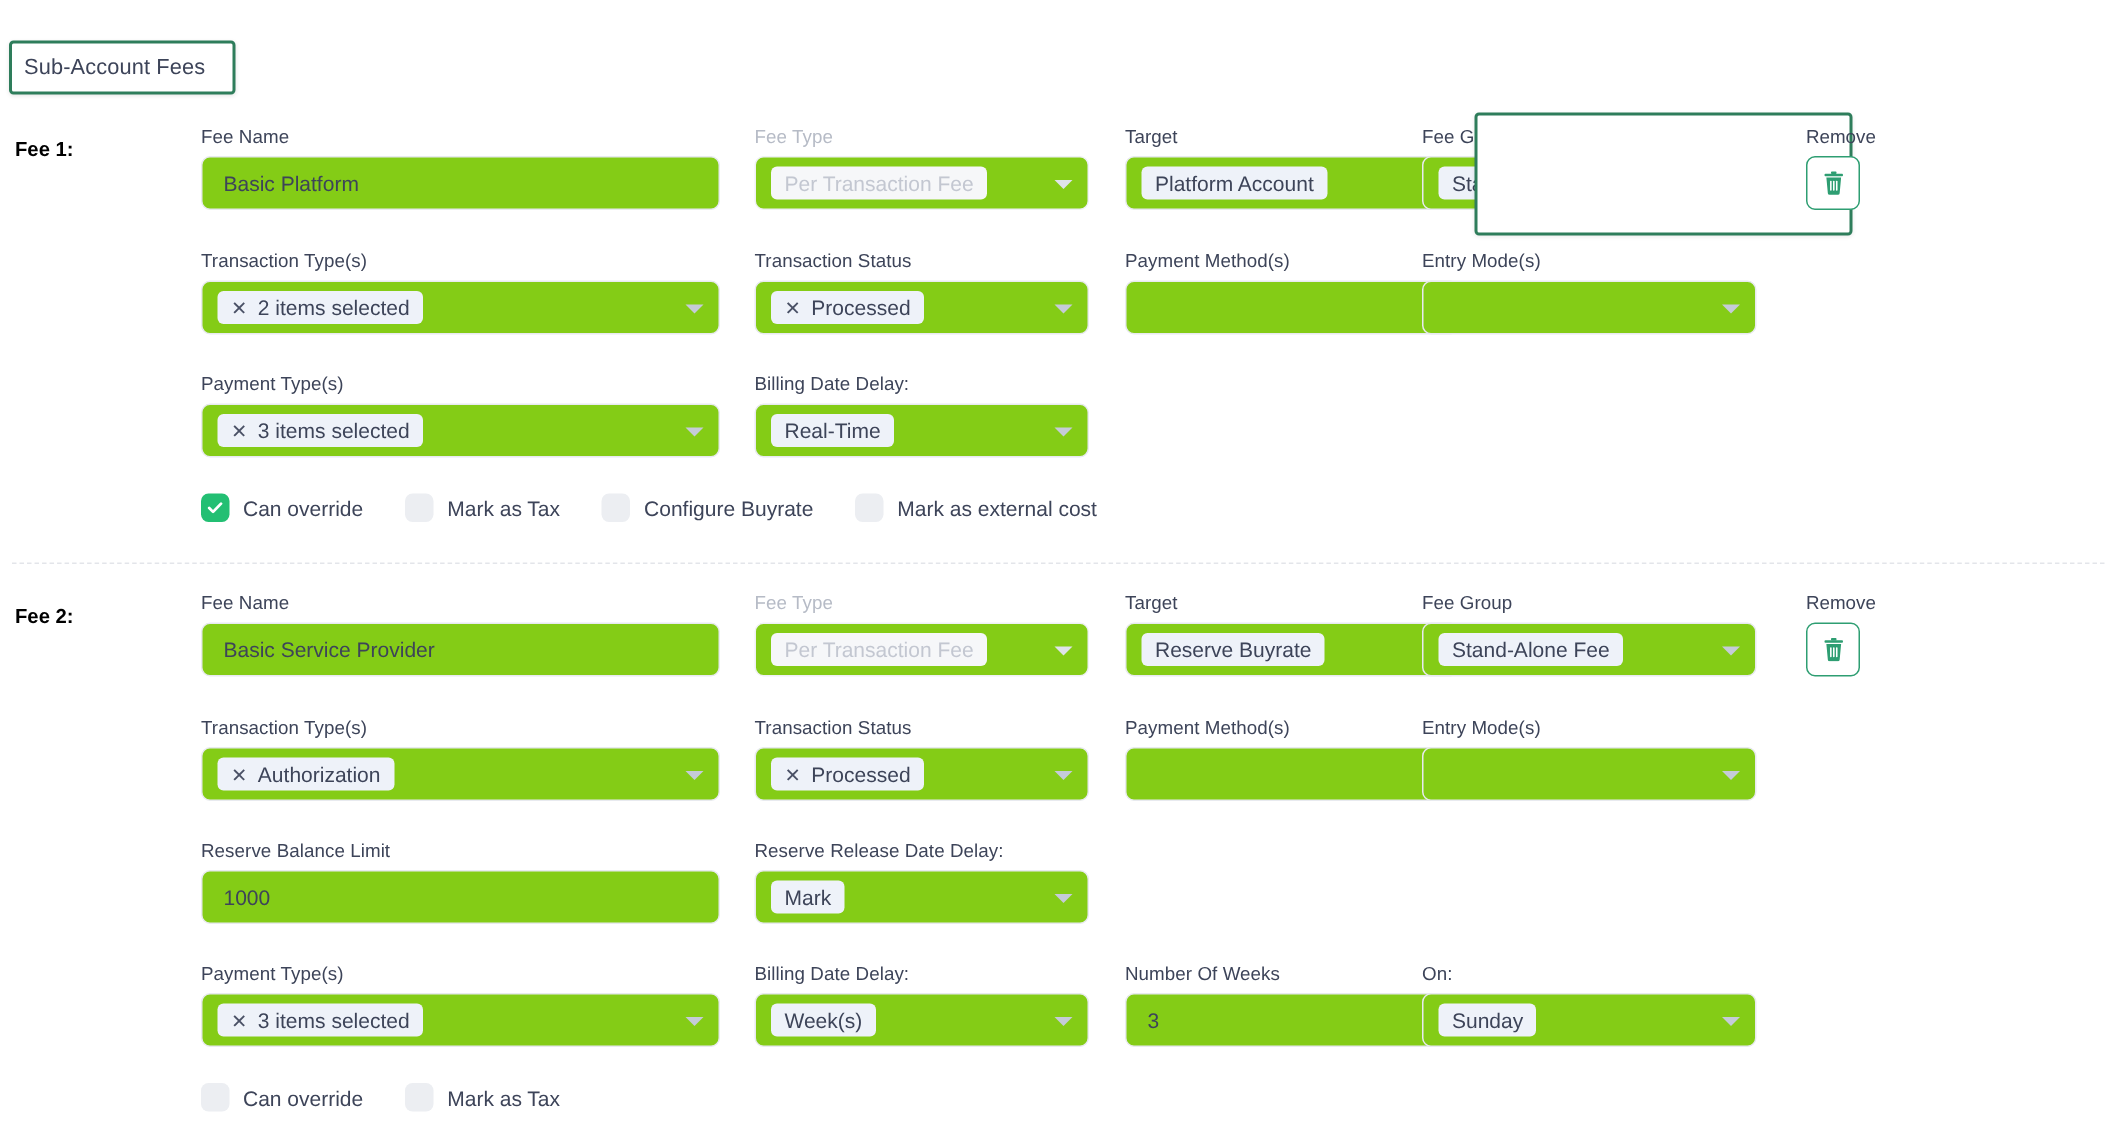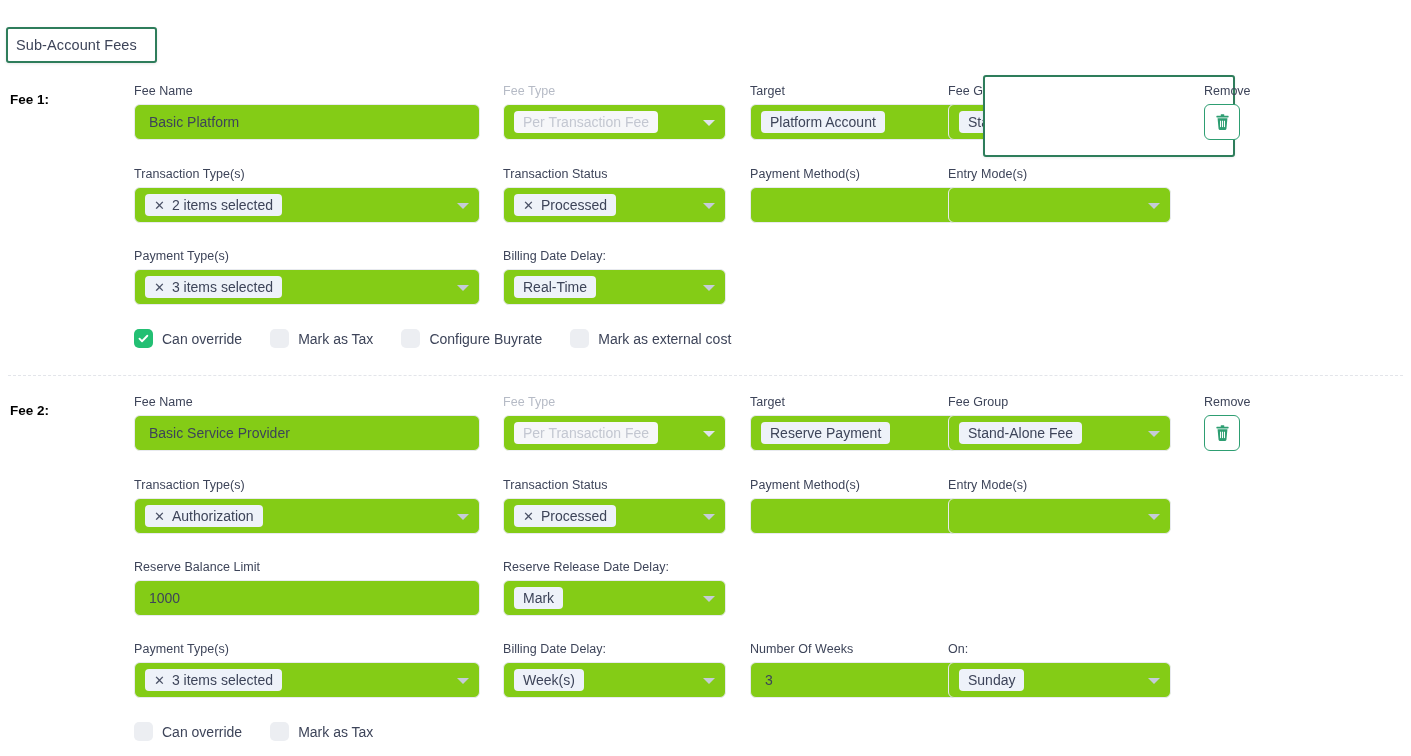--- a/index.html
+++ b/index.html
@@ -293,21 +293,21 @@
       <div class="field c2">
         <span class="flabel muted">Fee Type</span>
         <div class="control disabled">
           <span class="pill muted">Per Transaction Fee</span>
           <span class="caret faded"></span>
         </div>
       </div>
       <div class="field c3">
         <span class="flabel">Target</span>
         <div class="control">
-          <span class="pill">Reserve Payment</span>
+          <span class="pill">Reserve Buyrate</span>
           <span class="caret"></span>
         </div>
       </div>
       <div class="field c4">
         <span class="flabel">Fee Group</span>
         <div class="control">
           <span class="pill">Stand-Alone Fee</span>
           <span class="caret"></span>
         </div>
       </div>

